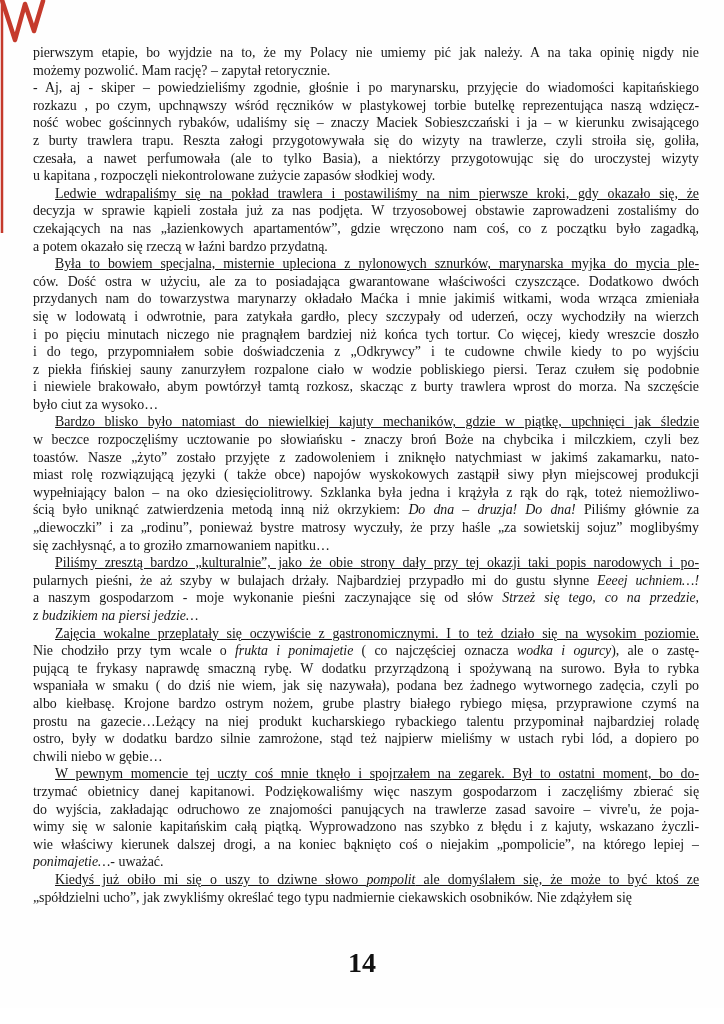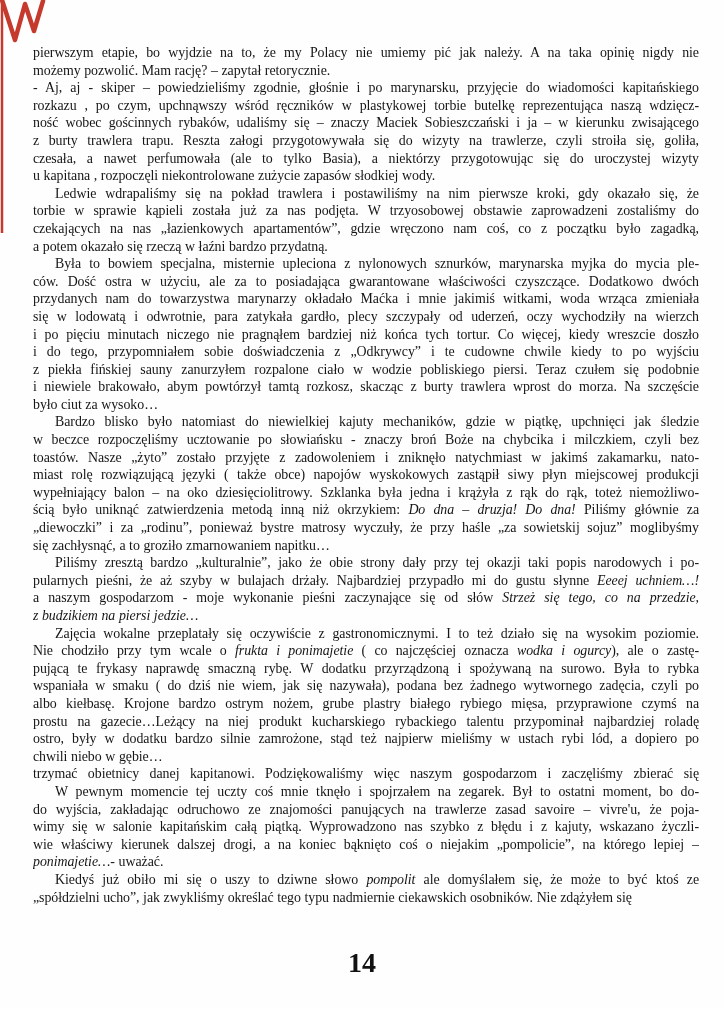--- a/index.html
+++ b/index.html
@@ -37,20 +37,21 @@
     text-align-last: justify;
     letter-spacing: -0.05px;
     word-spacing: 0.2px;
   }
   .line.last {
     text-align: left;
     text-align-last: left;
   }
   .line.indent {
     text-indent: 22px;
+    text-decoration: underline;
   }
   .it {
     font-style: italic;
   }
   .page-number {
     position: absolute;
     top: 947px;
     left: 0;
     width: 724px;
     text-align: center;
@@ -72,21 +73,21 @@
   <div class="text-block">
       <div class="line"><span>pierwszym etapie, bo wyjdzie na to, że my Polacy nie umiemy pić jak należy. A na taka opinię nigdy nie</span></div>
       <div class="line last"><span>możemy pozwolić. Mam rację? – zapytał retorycznie.</span></div>
       <div class="line"><span>- Aj, aj - skiper – powiedzieliśmy zgodnie, głośnie i po marynarsku, przyjęcie do wiadomości kapitańskiego</span></div>
       <div class="line"><span>rozkazu , po czym, upchnąwszy wśród ręczników w plastykowej torbie butelkę reprezentująca naszą wdzięcz-</span></div>
       <div class="line"><span>ność wobec gościnnych rybaków, udaliśmy się – znaczy Maciek Sobieszczański i ja – w kierunku zwisającego</span></div>
       <div class="line"><span>z burty trawlera trapu. Reszta załogi przygotowywała się do wizyty na trawlerze, czyli stroiła się, goliła,</span></div>
       <div class="line"><span>czesała, a nawet perfumowała (ale to tylko Basia), a niektórzy przygotowując się do uroczystej wizyty</span></div>
       <div class="line last"><span>u kapitana , rozpoczęli niekontrolowane zużycie zapasów słodkiej wody.</span></div>
       <div class="line indent"><span>Ledwie wdrapaliśmy się na pokład trawlera i postawiliśmy na nim pierwsze kroki, gdy okazało się, że</span></div>
-      <div class="line"><span>torbie w sprawie kąpieli została już za nas podjęta. W trzyosobowej obstawie zaprowadzeni zostaliśmy do</span></div>
+      <div class="line"><span>decyzja w sprawie kąpieli została już za nas podjęta. W trzyosobowej obstawie zaprowadzeni zostaliśmy do</span></div>
       <div class="line"><span>czekających na nas „łazienkowych apartamentów”, gdzie wręczono nam coś, co z początku było zagadką,</span></div>
       <div class="line last"><span>a potem okazało się rzeczą w łaźni bardzo przydatną.</span></div>
       <div class="line indent"><span>Była to bowiem specjalna, misternie upleciona z nylonowych sznurków, marynarska myjka do mycia ple-</span></div>
       <div class="line"><span>ców. Dość ostra w użyciu, ale za to posiadająca gwarantowane właściwości czyszczące. Dodatkowo dwóch</span></div>
       <div class="line"><span>przydanych nam do towarzystwa marynarzy okładało Maćka i mnie jakimiś witkami, woda wrząca zmieniała</span></div>
       <div class="line"><span>się w lodowatą i odwrotnie, para zatykała gardło, plecy szczypały od uderzeń, oczy wychodziły na wierzch</span></div>
       <div class="line"><span>i po pięciu minutach niczego nie pragnąłem bardziej niż końca tych tortur. Co więcej, kiedy wreszcie doszło</span></div>
       <div class="line"><span>i do tego, przypomniałem sobie doświadczenia z „Odkrywcy” i te cudowne chwile kiedy to po wyjściu</span></div>
       <div class="line"><span>z piekła fińskiej sauny zanurzyłem rozpalone ciało w wodzie pobliskiego piersi. Teraz czułem się podobnie</span></div>
       <div class="line"><span>i niewiele brakowało, abym powtórzył tamtą rozkosz, skacząc z burty trawlera wprost do morza. Na szczęście</span></div>
@@ -104,22 +105,22 @@
       <div class="line"><span>a naszym gospodarzom - moje wykonanie pieśni zaczynające się od słów </span><span class="it">Strzeż się tego, co na przedzie,</span></div>
       <div class="line last"><span class="it">z budzikiem na piersi jedzie…</span></div>
       <div class="line indent"><span>Zajęcia wokalne przeplatały się oczywiście z gastronomicznymi. I to też działo się na wysokim poziomie.</span></div>
       <div class="line"><span>Nie chodziło przy tym wcale o </span><span class="it">frukta i ponimajetie</span><span> ( co najczęściej oznacza </span><span class="it">wodka i ogurcy</span><span>), ale o zastę-</span></div>
       <div class="line"><span>pującą te frykasy naprawdę smaczną rybę. W dodatku przyrządzoną i spożywaną na surowo. Była to rybka</span></div>
       <div class="line"><span>wspaniała w smaku ( do dziś nie wiem, jak się nazywała), podana bez żadnego wytwornego zadęcia, czyli po</span></div>
       <div class="line"><span>albo kiełbasę. Krojone bardzo ostrym nożem, grube plastry białego rybiego mięsa, przyprawione czymś na</span></div>
       <div class="line"><span>prostu na gazecie…Leżący na niej produkt kucharskiego rybackiego talentu przypominał najbardziej roladę</span></div>
       <div class="line"><span>ostro, były w dodatku bardzo silnie zamrożone, stąd też najpierw mieliśmy w ustach rybi lód, a dopiero po</span></div>
       <div class="line last"><span>chwili niebo w gębie…</span></div>
+      <div class="line indent"><span>W pewnym momencie tej uczty coś mnie tknęło i spojrzałem na zegarek. Był to ostatni moment, bo do-</span></div>
       <div class="line"><span>trzymać obietnicy danej kapitanowi. Podziękowaliśmy więc naszym gospodarzom i zaczęliśmy zbierać się</span></div>
-      <div class="line indent"><span>W pewnym momencie tej uczty coś mnie tknęło i spojrzałem na zegarek. Był to ostatni moment, bo do-</span></div>
       <div class="line"><span>do wyjścia, zakładając odruchowo ze znajomości panujących na trawlerze zasad savoire – vivre'u, że poja-</span></div>
       <div class="line"><span>wimy się w salonie kapitańskim całą piątką. Wyprowadzono nas szybko z błędu i z kajuty, wskazano życzli-</span></div>
       <div class="line"><span>wie właściwy kierunek dalszej drogi, a na koniec bąknięto coś o niejakim „pompolicie”, na którego lepiej –</span></div>
       <div class="line last"><span class="it">ponimajetie…</span><span>- uważać.</span></div>
       <div class="line indent"><span>Kiedyś już obiło mi się o uszy to dziwne słowo </span><span class="it">pompolit</span><span> ale domyślałem się, że może to być ktoś ze</span></div>
       <div class="line last"><span>„spółdzielni ucho”, jak zwykliśmy określać tego typu nadmiernie ciekawskich osobników. Nie zdążyłem się</span></div>
     </div>
 
   <div class="page-number">14</div>
 

